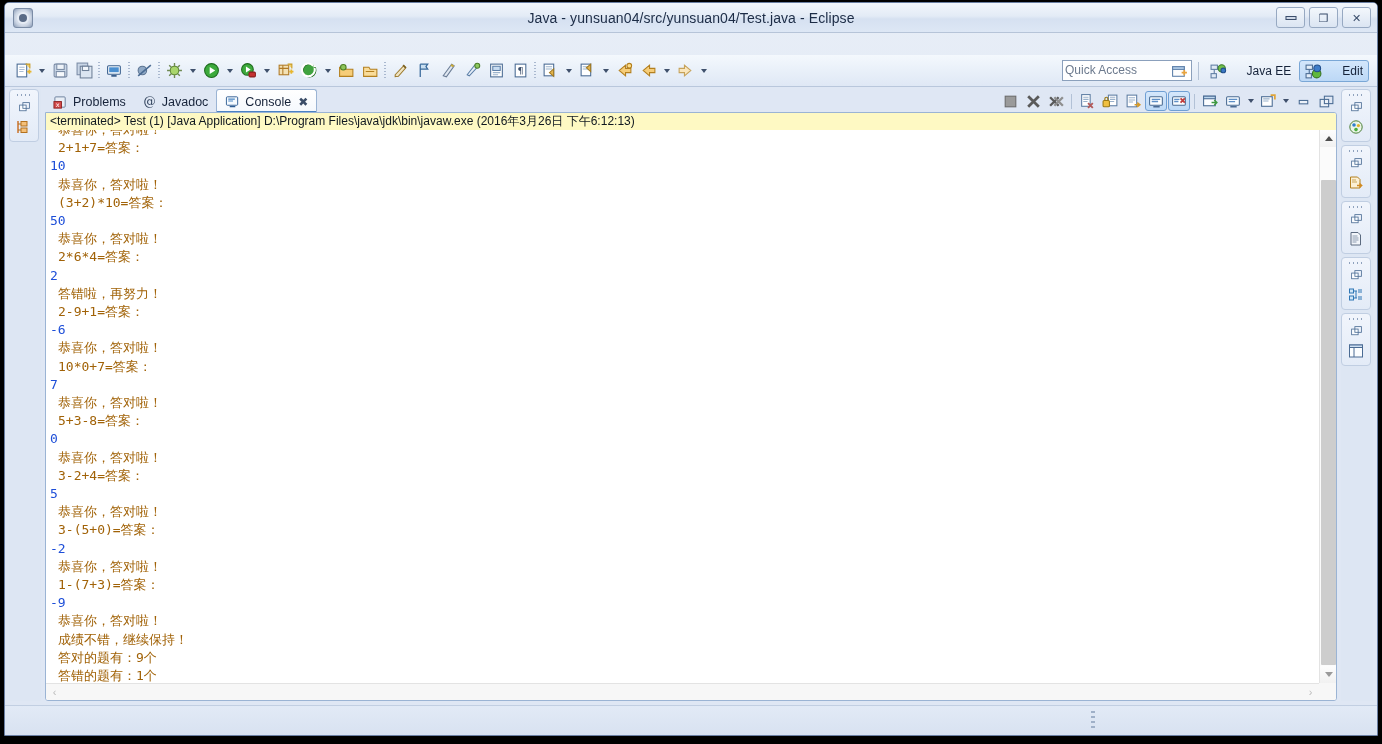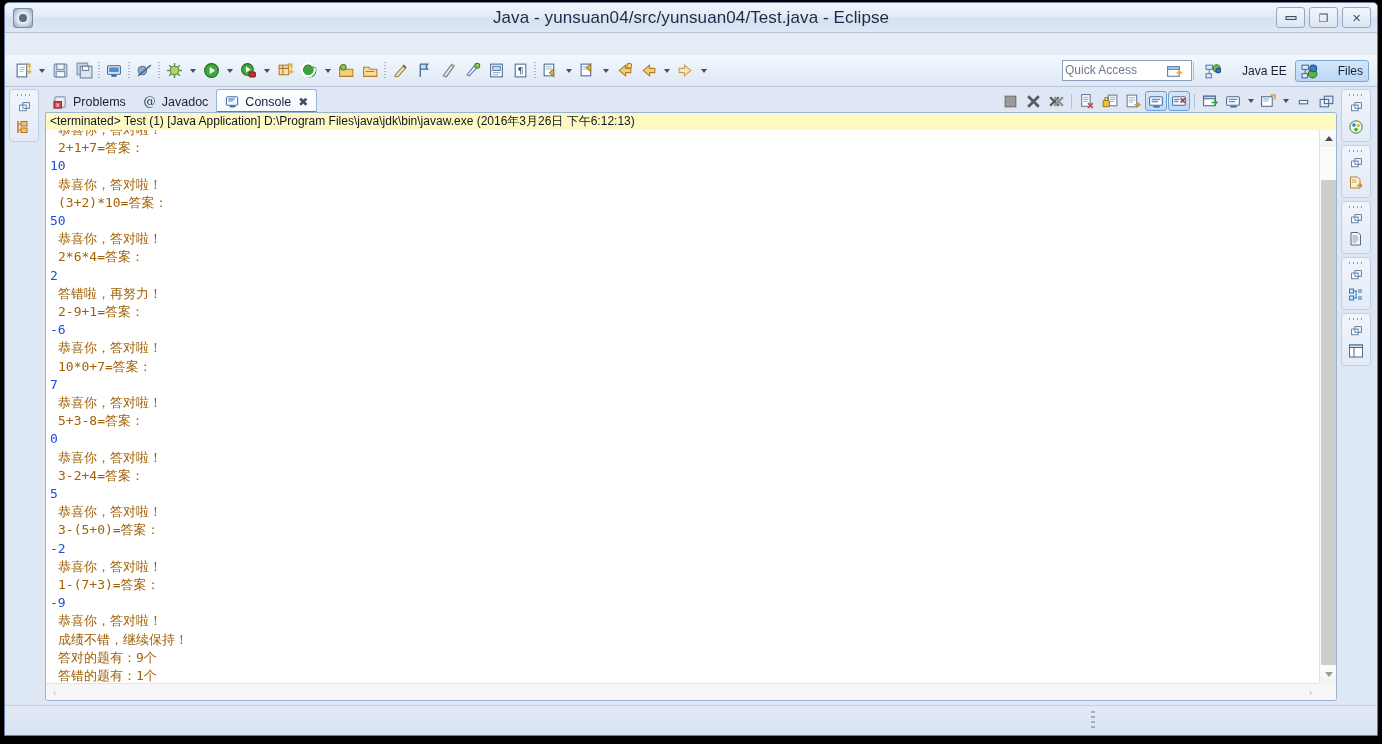--- a/index.html
+++ b/index.html
@@ -27,21 +27,21 @@
 
   
   .titlebar {
     position: absolute; left: 0; top: 0; width: 100%; height: 30px;
     background: linear-gradient(to bottom, #f2f6fb 0%, #e3ebf6 45%, #d6e1f1 55%, #dde7f5 100%);
     border-bottom: 1px solid #b6c4d8;
   }
   .title-text {
     position: absolute; left: 0; top: 0; width: 100%; height: 16px;
     text-align: center; line-height: 30px;
-    font-size: 17px; color: #1c2c46;
+    font-size: 14px; color: #1c2c46;
     letter-spacing: .1px;
   }
   .app-icon {
     position: absolute; left: 8px; top: 5px; width: 20px; height: 20px;
     border-radius: 3px;
     background: radial-gradient(circle at 50% 50%, #f4f7fb 0%, #cfd8e6 60%, #8a9bb5 100%);
     border: 1px solid #7b8ca6;
   }
   .app-icon::after{
     content:""; position:absolute; left:5px; top:5px; width:8px; height:8px;
@@ -444,21 +444,21 @@
         <span>Java EE</span>
       </div>
       <div class="persp-btn active">
         <svg class="ico" viewBox="0 0 16 16">
           <rect x="1" y="2" width="6" height="4" fill="#e3edf8" stroke="#4a6b93"></rect>
           <rect x="1" y="10" width="5" height="4" fill="#e3edf8" stroke="#4a6b93"></rect>
           <path d="M4 6 v4" stroke="#4a6b93"></path>
           <circle cx="11" cy="10" r="4" fill="#5fb83e" stroke="#35701f"></circle>
           <circle cx="11.5" cy="5" r="3.2" fill="#3d7cc9" stroke="#224f8c"></circle>
         </svg>
-        <span>Files</span>
+        <span>Edit</span>
       </div>
     </div>
   </div>
 
   <div class="workbench">
 
     <div class="left-rail">
       <div class="rail-group">
         <div class="rail-handle"></div>
         <div class="rail-restore">

